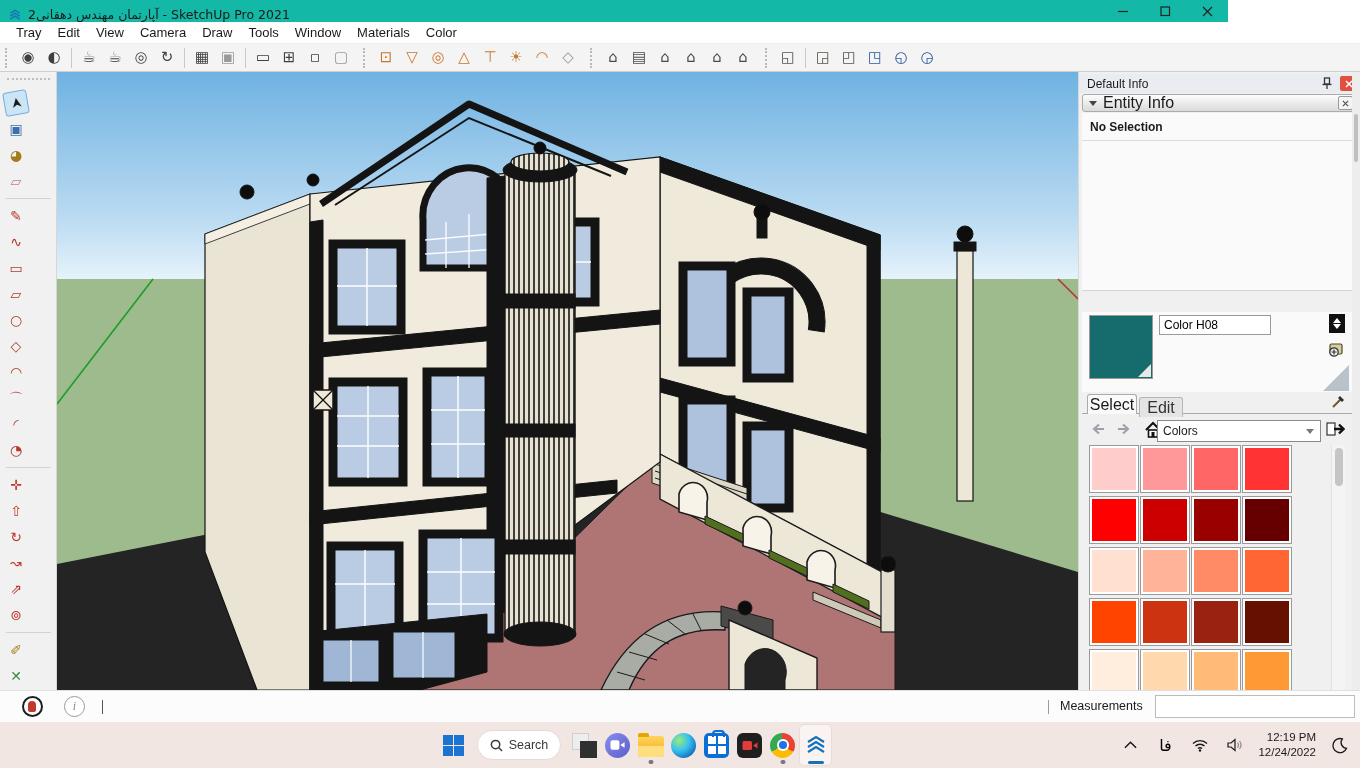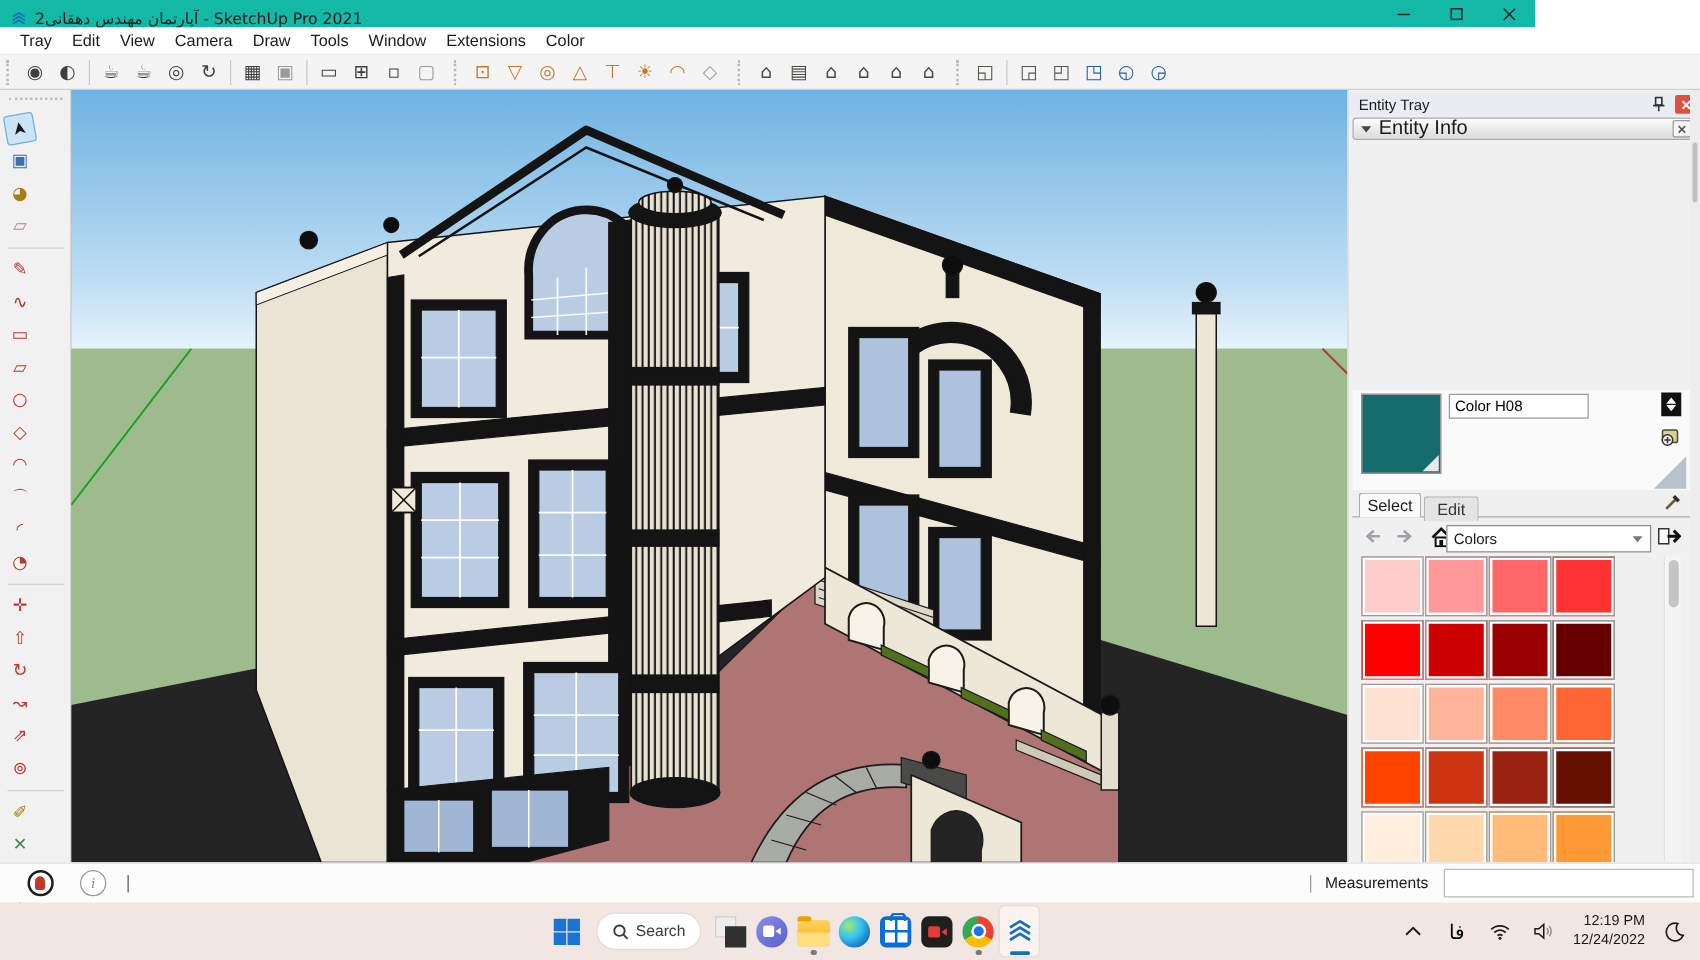--- a/index.html
+++ b/index.html
@@ -53,21 +53,21 @@
   #mat-swatch { position:absolute; left:7px; top:3px; width:64px; height:64px; border:1px solid #9a9a9a; }
   #mat-swatch .corner { position:absolute; right:1px; bottom:1px; width:0; height:0; border-left:13px solid transparent; border-bottom:13px solid #e8e8e8; }
   #mat-name { position:absolute; left:77px; top:3px; width:112px; height:20px; border:1px solid #9a9a9a; font-size:12px; padding:0 4px; background:#fff; }
   #swatch-toggle { position:absolute; left:247px; top:2px; width:16px; height:19px; background:#111; border:none; display:flex; flex-direction:column; align-items:center; justify-content:center; gap:1px; }
   #swatch-toggle i { width:0; height:0; border-left:4px solid transparent; border-right:4px solid transparent; }
   #swatch-toggle .up { border-bottom:5px solid #fff; }
   #swatch-toggle .dn { border-top:5px solid #fff; }
   #create-material { position:absolute; left:243px; top:27px; width:22px; height:22px; border:none; background:transparent; }
   #sample-tri { position:absolute; left:241px; top:53px; width:0; height:0; border-left:26px solid transparent; border-bottom:26px solid #b9c2ca; }
   #tabs-row { position:absolute; left:3px; top:321px; width:276px; height:21px; border-bottom:1px solid #ababab; }
-  .tab { position:absolute; height:20px; font-size:13px; display:flex; align-items:center; justify-content:center; }
+  .tab { position:absolute; height:20px; font-size:16px; display:flex; align-items:center; justify-content:center; }
   .tab.active { left:5px; top:1px; width:50px; background:#fafafa; border:1px solid #ababab; border-bottom:none; border-radius:3px 3px 0 0; z-index:2; }
   .tab.inactive { left:57px; top:4px; width:44px; color:#333; background:#e4e4e4; border:1px solid #b5b5b5; border-bottom:none; border-radius:3px 3px 0 0; }
   #eyedropper { position:absolute; right:10px; top:0px; width:18px; height:18px; border:none; background:transparent; }
   #nav-row { position:absolute; left:3px; top:345px; width:276px; height:27px; display:flex; align-items:center; }
   .nav-arrow { width:20px; height:18px; border:none; background:transparent; margin-left:6px; }
   #home-btn { width:22px; height:19px; border:none; background:transparent; margin-left:8px; }
   #collection-select { position:absolute; left:75px; top:3px; width:164px; height:22px; background:#fff; border:1px solid #8a8a8a; display:flex; align-items:center; padding-left:5px; font-size:12px; }
   #collection-select .chev { position:absolute; right:6px; top:8px; width:0; height:0; border-left:4px solid transparent; border-right:4px solid transparent; border-top:5px solid #7a7a7a; }
   #details-btn { position:absolute; right:12px; top:3px; width:22px; height:20px; border:none; background:transparent; }
   #colors-grid { position:absolute; left:10px; top:373px; width:204px; display:grid; grid-template-columns:repeat(4,50px); grid-auto-rows:48px; column-gap:1px; row-gap:3px; }
@@ -147,21 +147,21 @@
 </div>
 
 <div id="menubar">
     <span class="menu-item">Tray</span>
     <span class="menu-item">Edit</span>
     <span class="menu-item">View</span>
     <span class="menu-item">Camera</span>
     <span class="menu-item">Draw</span>
     <span class="menu-item">Tools</span>
     <span class="menu-item">Window</span>
-    <span class="menu-item">Extensions</span>
+    <span class="menu-item">Materials</span>
     <span class="menu-item">Color</span>
   </div>
 
 <div id="toolbar">
     <div class="tb-group">
       <span class="grip"></span>
       <button class="tb-btn" style="color: rgb(63, 63, 63);">◉</button>
       <button class="tb-btn" style="color: rgb(63, 63, 63);">◐</button>
       <span class="tb-sep"></span>
       <button class="tb-btn" style="color: rgb(63, 63, 63);">☕</button>
@@ -394,21 +394,21 @@
     <rect x="448" y="222" width="70" height="14" fill="#141414"></rect>
     <rect x="448" y="352" width="70" height="13" fill="#141414"></rect>
     <rect x="448" y="468" width="70" height="14" fill="#141414"></rect>
     <ellipse cx="483" cy="562" rx="36" ry="12" fill="#141414"></ellipse>
   </g>
 </svg>
 </div>
 
 <div id="tray">
   <div id="tray-titlebar">
-    <span class="t">Entity Tray</span>
+    <span class="t">Default Info</span>
     <button class="pin-btn">
       <svg width="12" height="13" viewBox="0 0 12 13">
         <rect x="3.5" y="1" width="5" height="6" fill="none" stroke="#333" stroke-width="1.3"></rect>
         <line x1="1.5" y1="7.5" x2="10.5" y2="7.5" stroke="#333" stroke-width="1.3"></line>
         <line x1="6" y1="7.5" x2="6" y2="12" stroke="#333" stroke-width="1.3"></line>
       </svg>
     </button>
     <button class="tray-close">
       <svg width="8" height="8" viewBox="0 0 8 8">
           <path d="M1 1 L7 7 M7 1 L1 7" stroke="#fff" stroke-width="1.5"></path>
@@ -417,20 +417,23 @@
   </div>
 
   <div class="sec-header" id="entity-header">
     <span class="arrow"></span>
     <span class="t">Entity Info</span>
     <span class="sec-close">
       <svg width="7" height="7" viewBox="0 0 8 8">
           <path d="M1 1 L7 7 M7 1 L1 7" stroke="#555" stroke-width="1.4"></path>
         </svg>
     </span>
+  </div>
+  <div id="entity-body">
+    <div class="no-sel">No Selection</div>
   </div>
 
   <div id="materials-body">
     <div id="mat-swatch" style="background:#166b6d;">
         <span class="corner"></span>
       </div>
     <input id="mat-name" value="Color H08" style="">
     <button id="swatch-toggle">
         <i class="up"></i>
         <i class="dn"></i>

